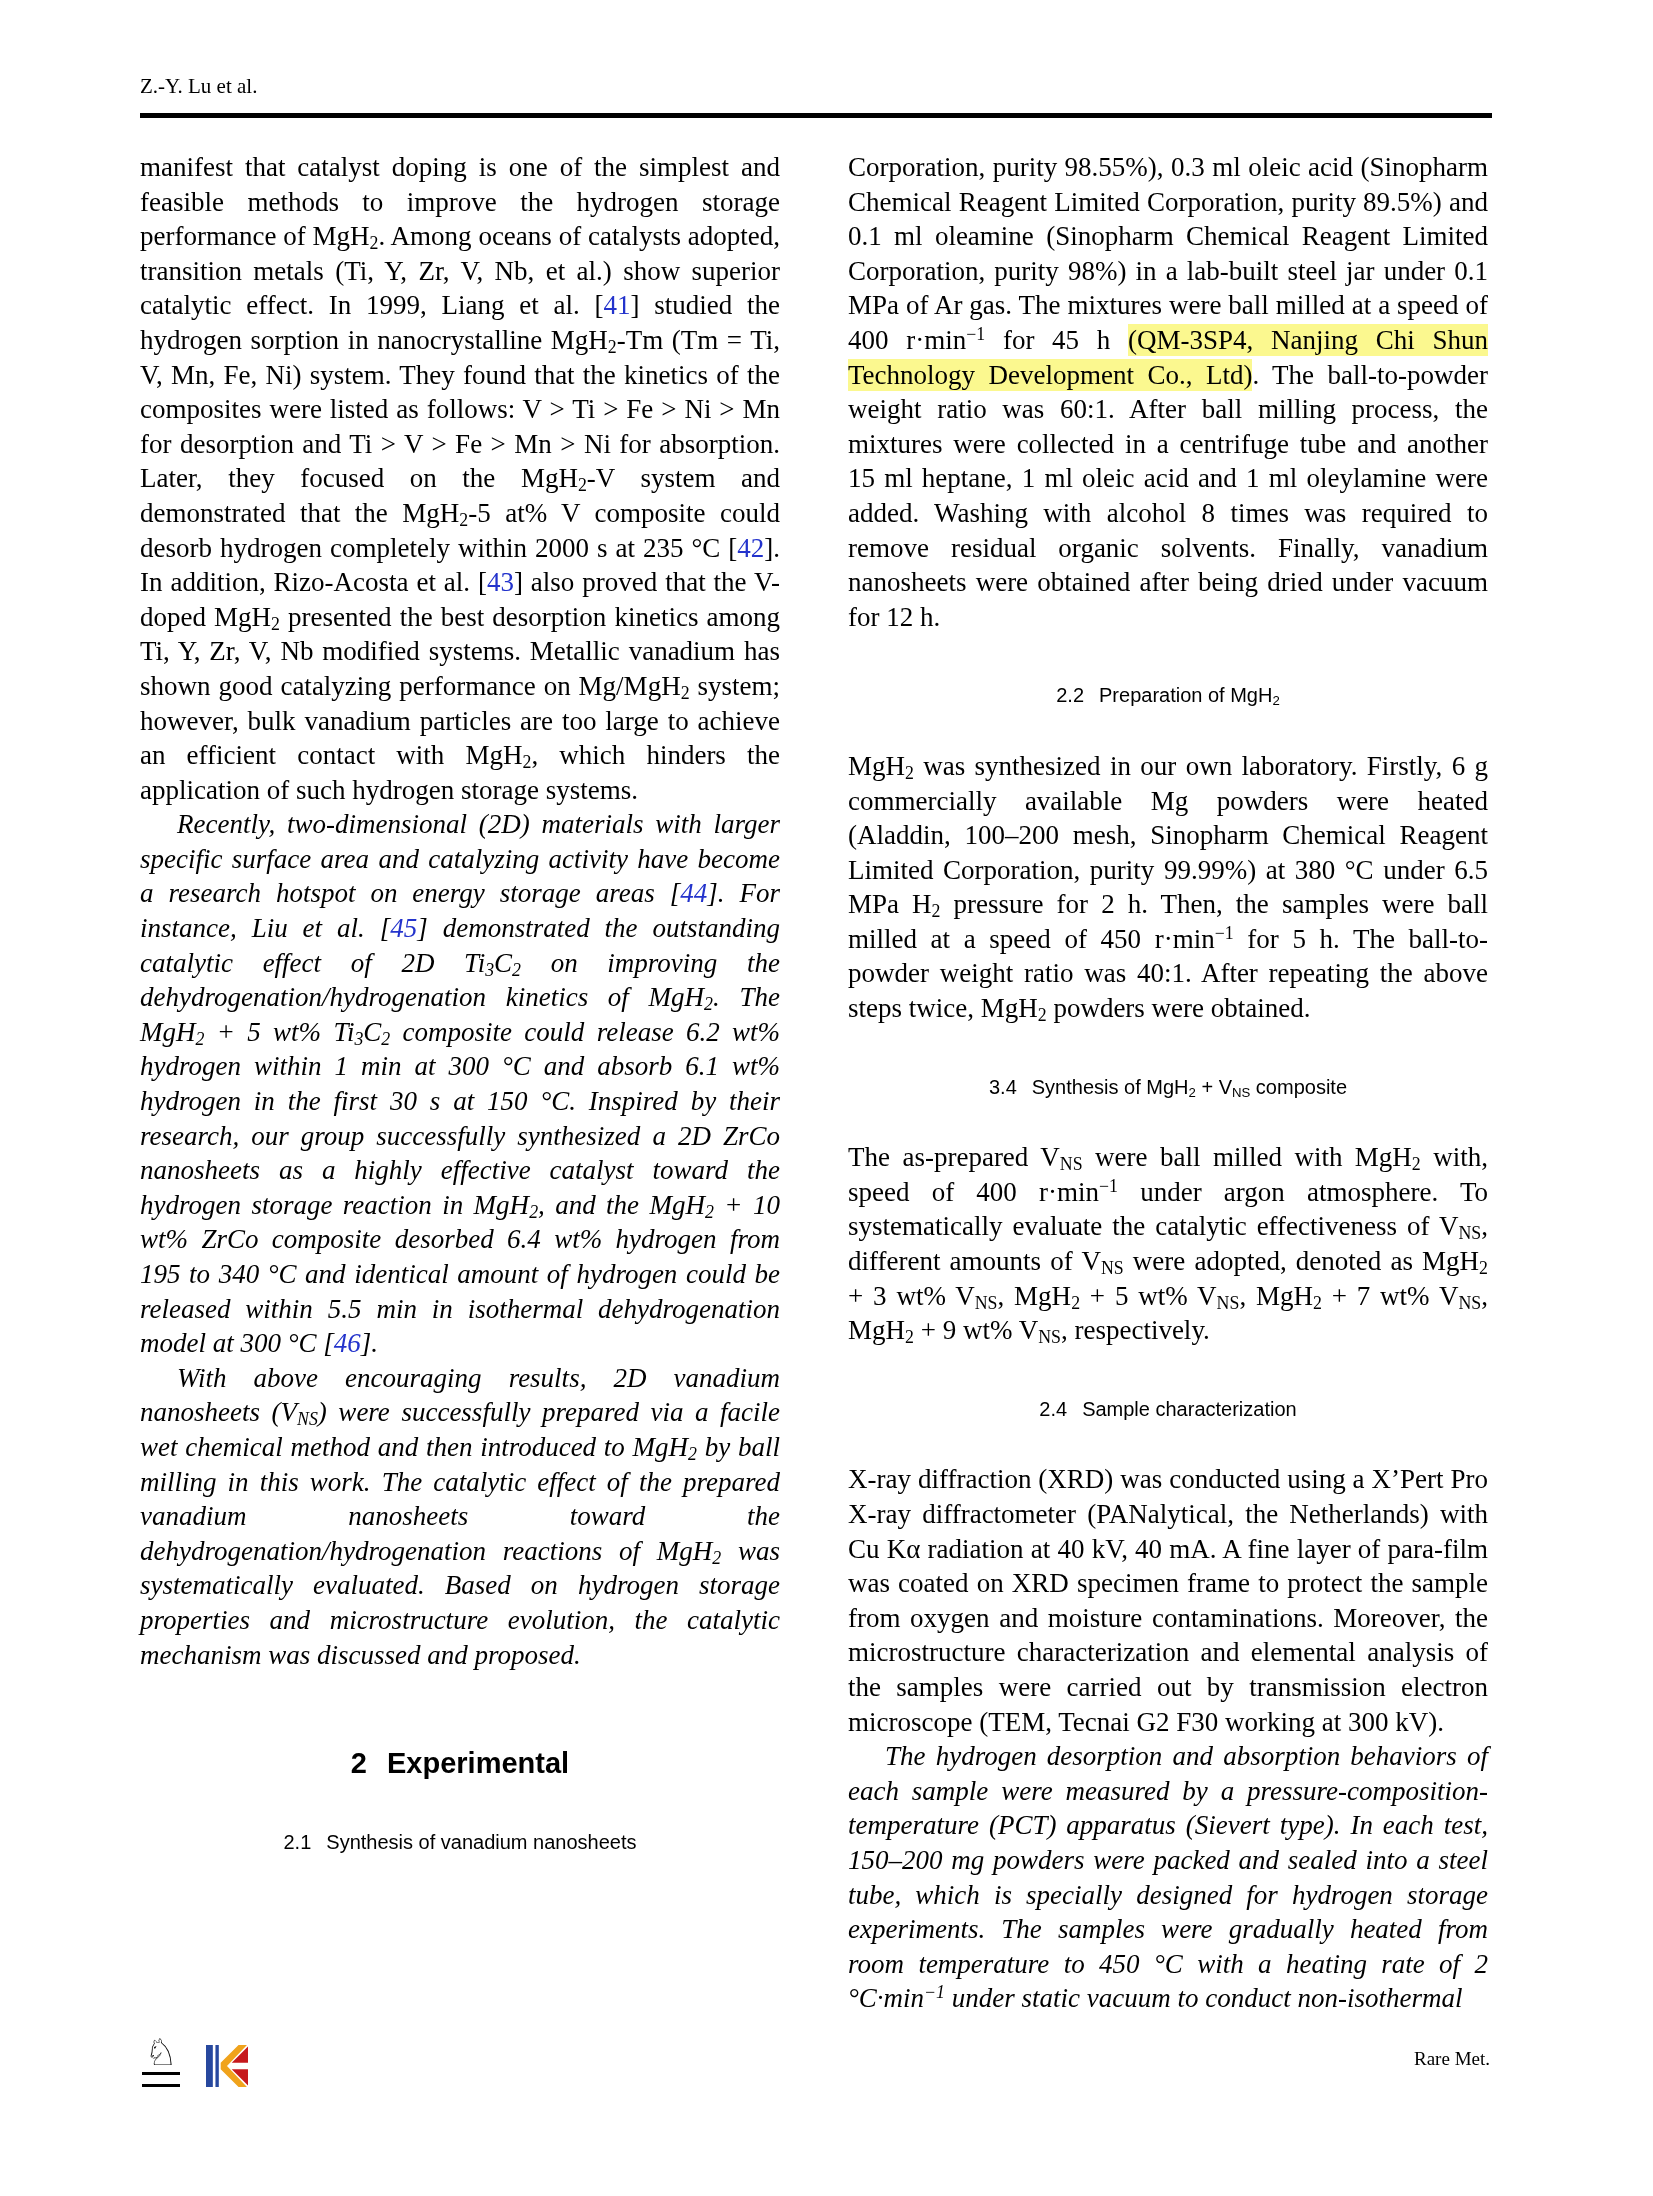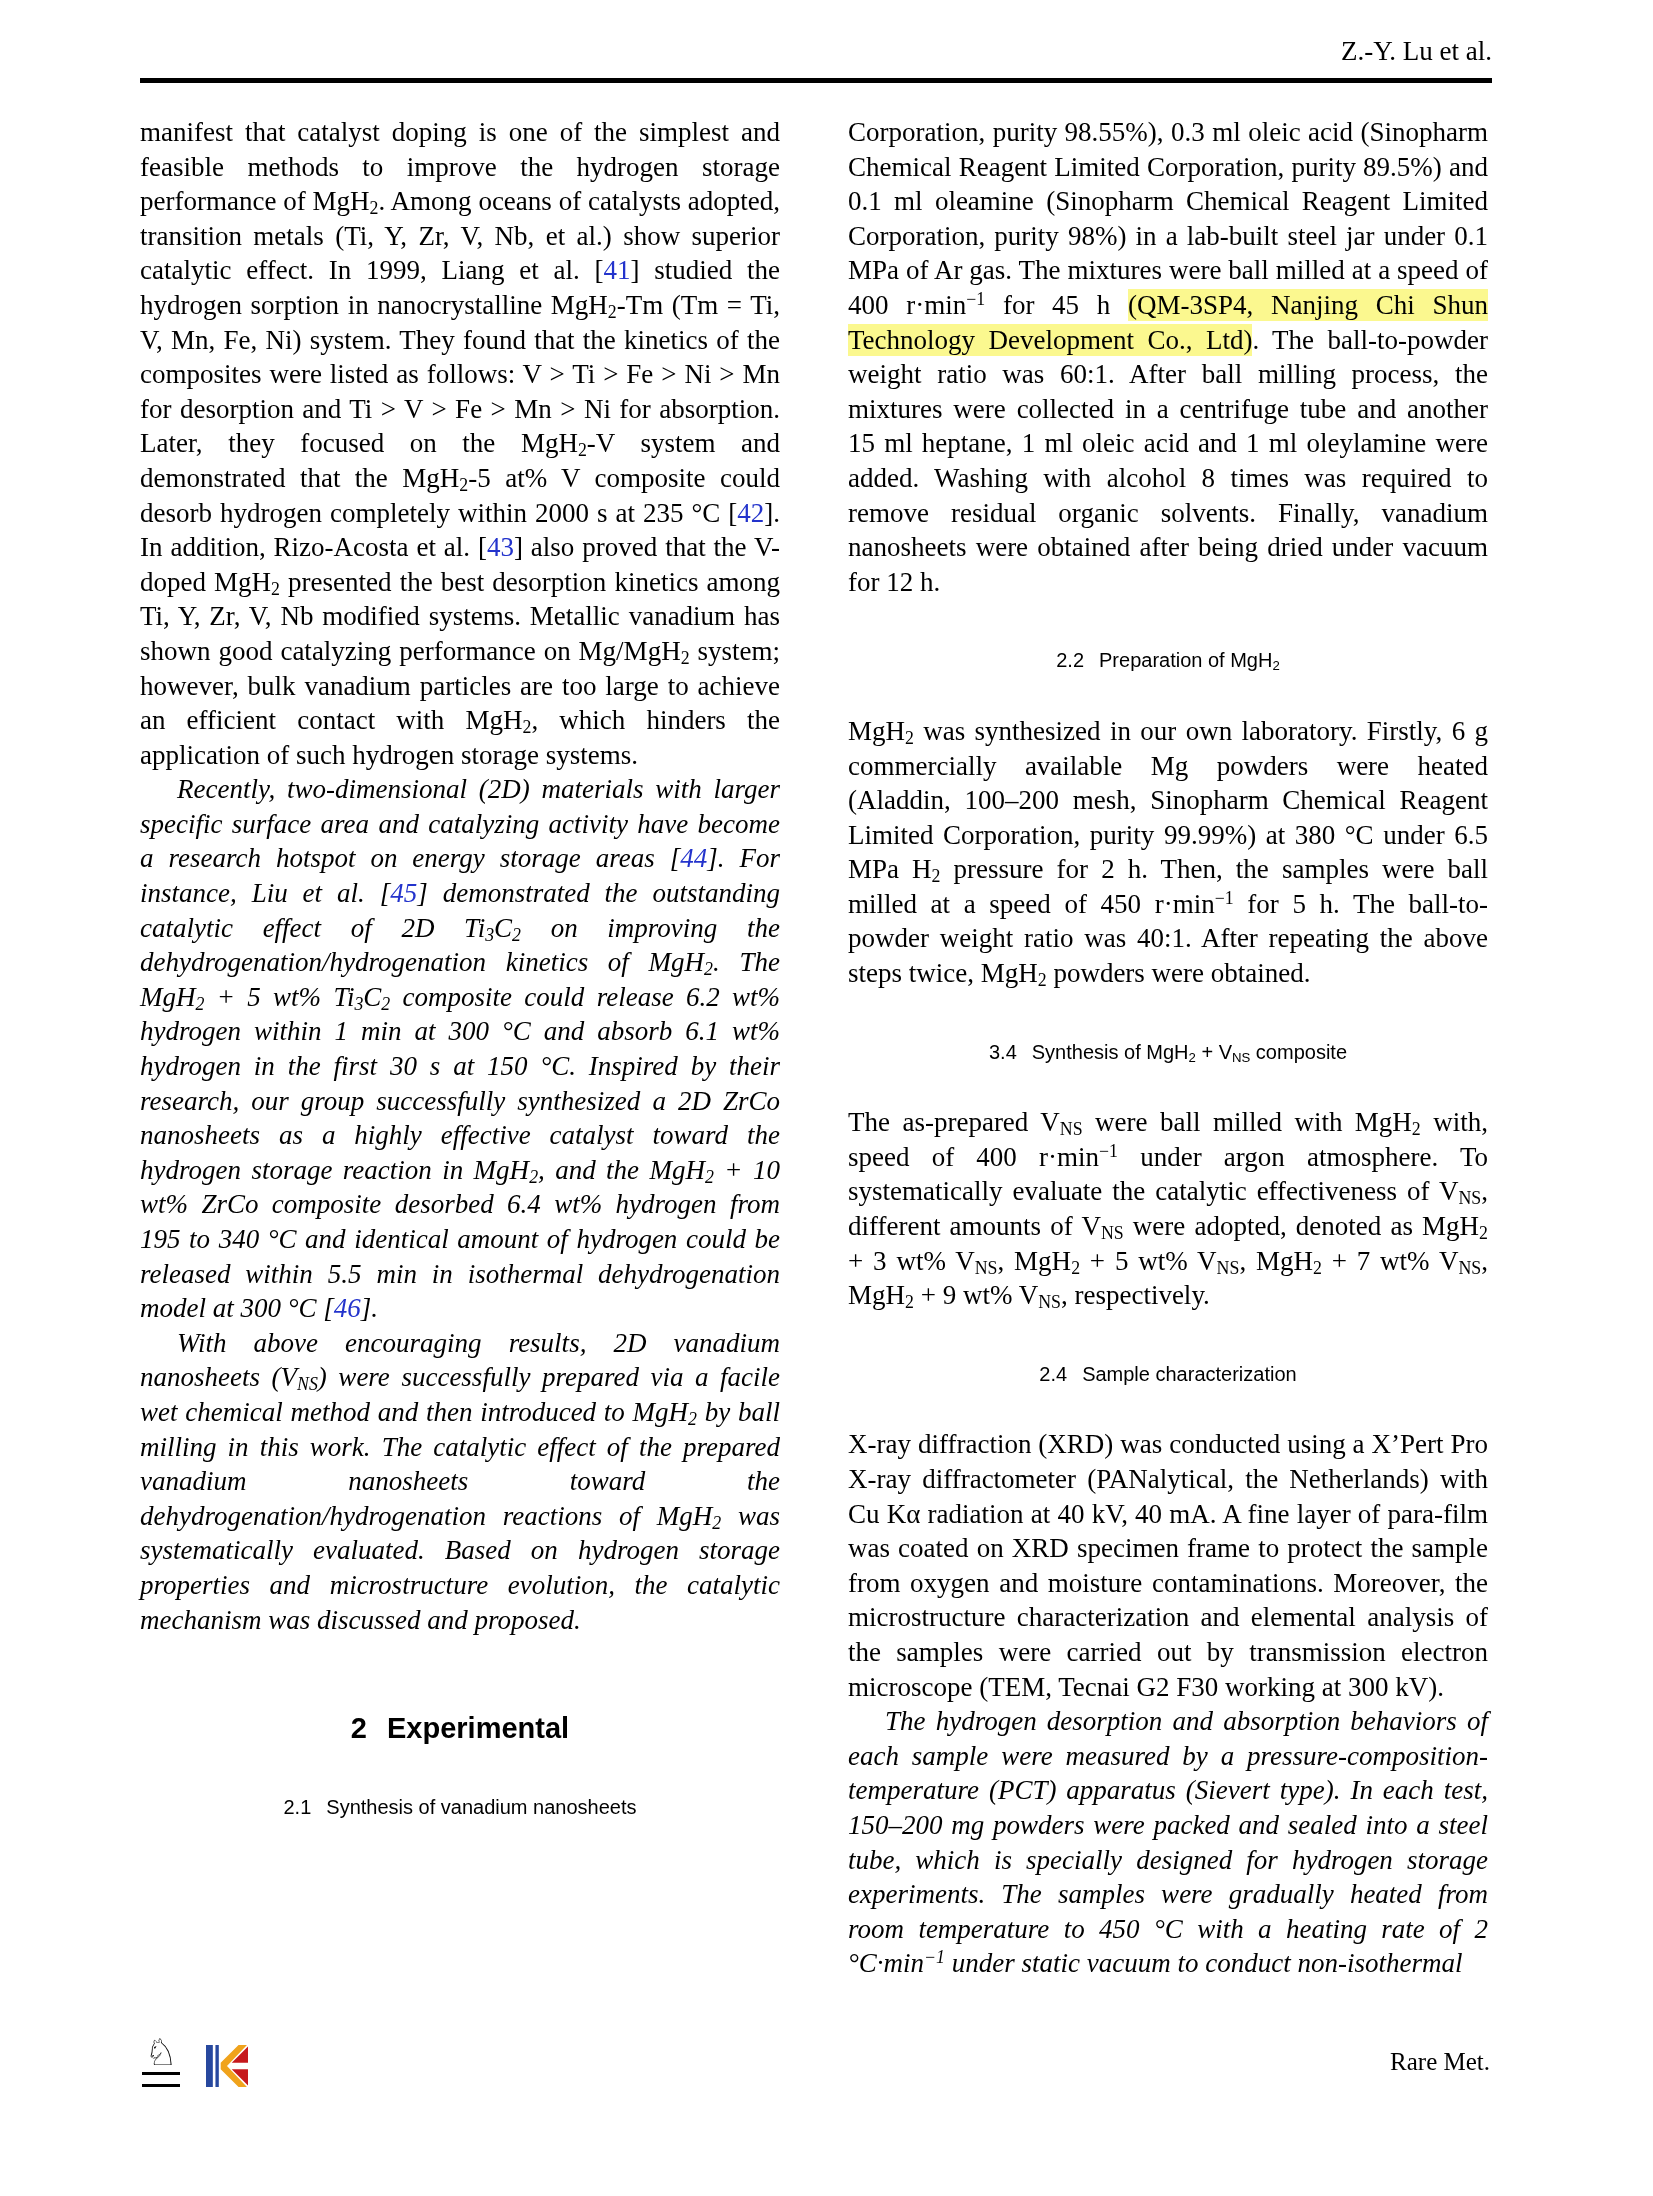--- a/index.html
+++ b/index.html
@@ -1,40 +1,40 @@
 <!DOCTYPE html>
 <html style="--cite: #2333cc; --hl: #fbf88f;"><head>
 <meta charset="utf-8">
 <style>
   html,body{margin:0;padding:0;background:#ffffff;}
   .page{position:relative;width:1653px;height:2196px;background:#ffffff;color:#000;
         font-family:"Liberation Serif",serif;overflow:hidden;}
   .content{position:absolute;left:140px;top:0;width:1352px;}
-  .header{padding-top:36px;text-align:right;font-size:27px;line-height:30px;}
+  .header{padding-top:71px;text-align:left;font-size:21px;line-height:30px;}
   .rule{margin-top:12px;border-bottom:5px solid #000;}
   .columns{display:flex;gap:68px;margin-top:32px;}
   .col{width:640px;font-size:27px;line-height:34.6px;text-align:justify;}
   .para{margin:0;}
   .para.indent{text-indent:37px;font-style:italic;}
   .h1{font-family:"Liberation Sans",sans-serif;font-weight:bold;font-size:29px;
       line-height:34.6px;margin:74px 0 0;text-align:center;}
   .h2{font-family:"Liberation Sans",sans-serif;font-weight:normal;font-size:20px;
       line-height:34.6px;margin:44px 0 36px;text-align:center;}
   .h1 .hnum{display:inline-block;margin-right:20px;}
   .h2 .hnum{display:inline-block;margin-right:15px;}
   sub{font-size:0.66em;line-height:0;vertical-align:-0.22em;}
   sup{font-size:0.66em;line-height:0;vertical-align:0.52em;}
   .cite{color:var(--cite,#2333cc);}
   .hl{background:var(--hl,#fbf88f);padding:1px 0;box-decoration-break:clone;-webkit-box-decoration-break:clone;}
   .footer-left{position:absolute;left:142px;top:2034px;display:flex;align-items:flex-end;gap:26px;}
   .springer{display:flex;flex-direction:column;align-items:center;}
   .knight{font-family:"DejaVu Sans",sans-serif;font-size:37px;line-height:1;color:#000;}
   .bars{width:38px;height:9px;border-top:3.5px solid #000;border-bottom:3.5px solid #000;margin-top:1px;}
   .k-logo{display:block;}
-  .footer-right{position:absolute;right:163px;top:2048px;font-size:25px;}
+  .footer-right{position:absolute;right:163px;top:2048px;font-size:19px;}
 </style>
 </head>
 <body>
 
 <div class="page">
   <div class="content">
     <div class="header">
       <span>Z.-Y. Lu et al.</span>
     </div>
     <div class="rule"></div>

